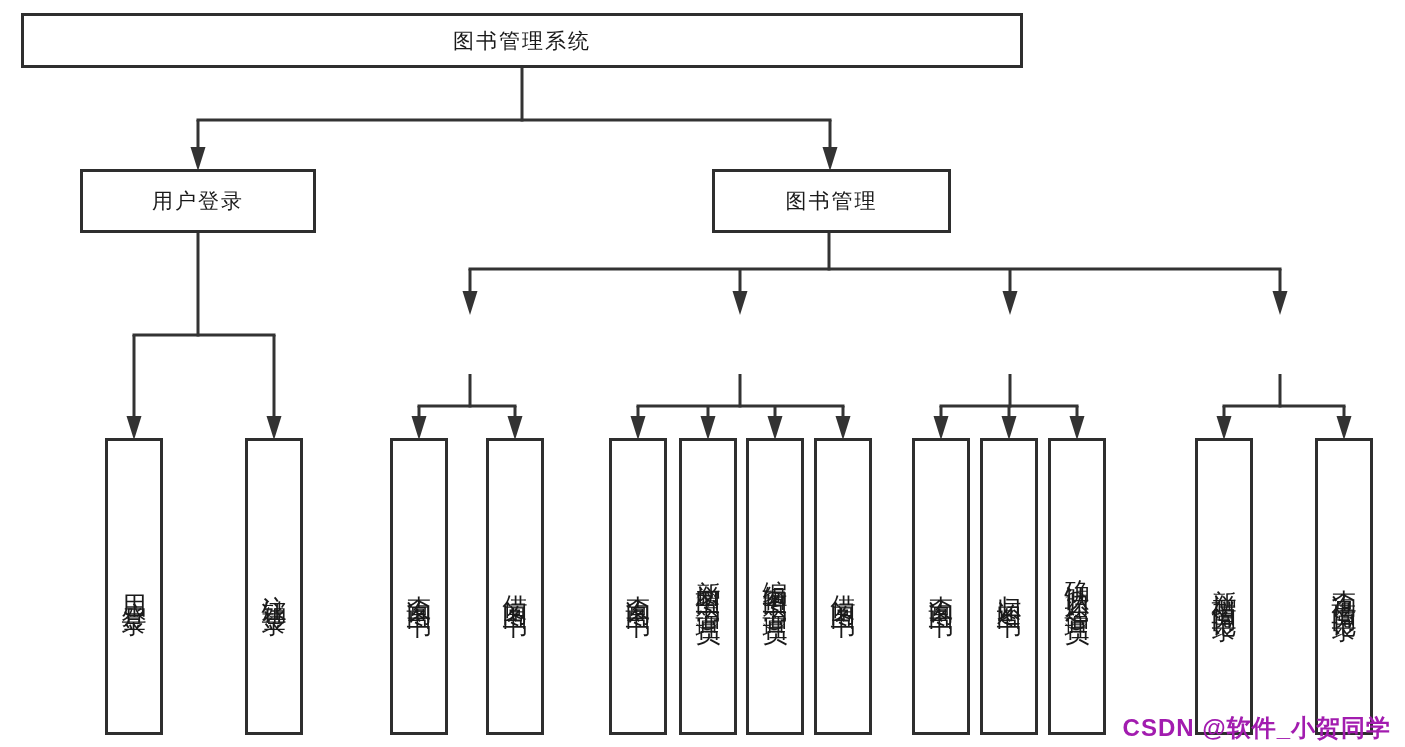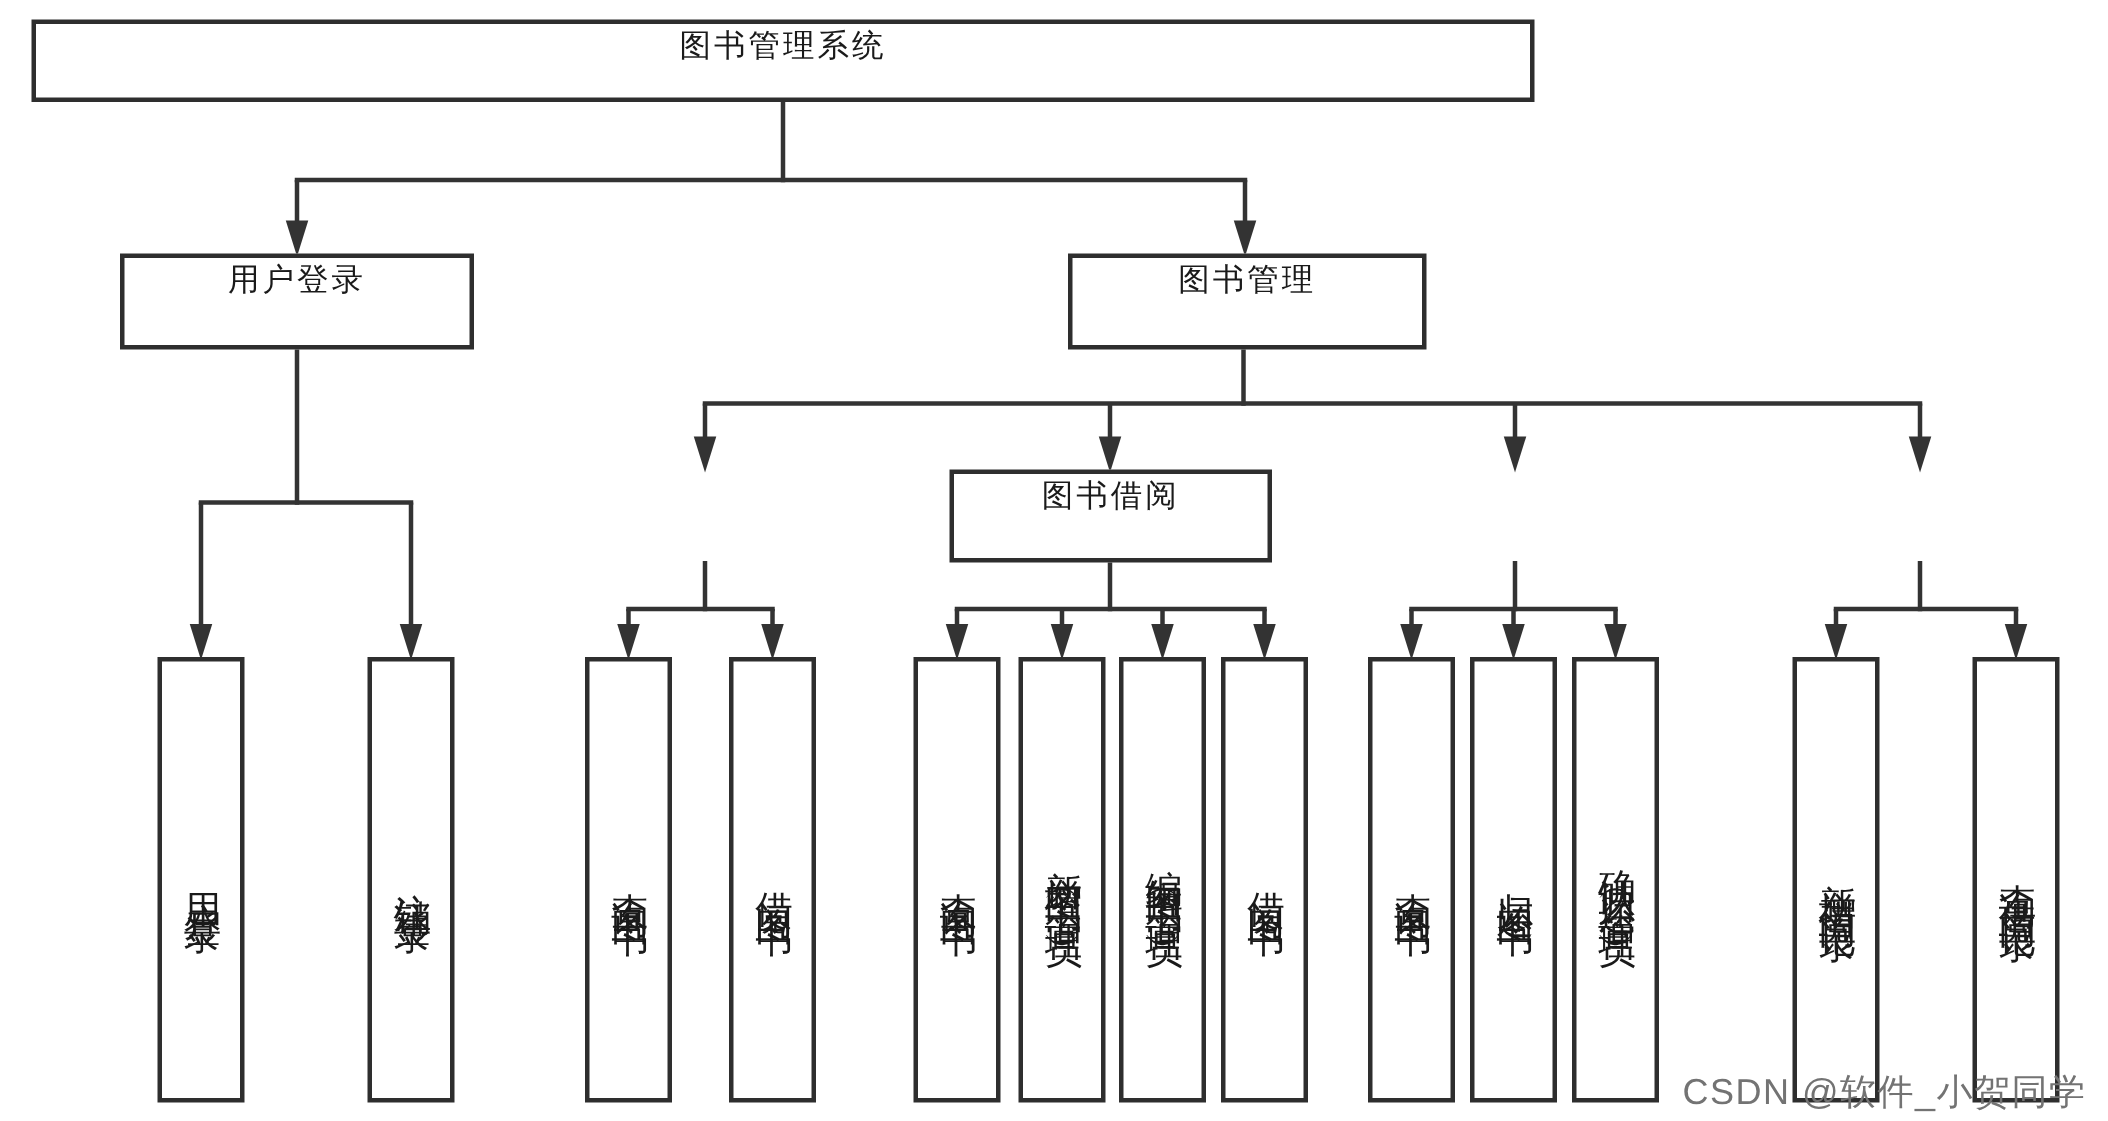--- a/index.html
+++ b/index.html
@@ -21,20 +21,21 @@
     width: 1405px;
     height: 747px;
     pointer-events: none;
   }
   .hbox {
     position: absolute;
     box-sizing: border-box;
     border: 3px solid #2e2e2e;
     background: #ffffff;
     display: flex;
+    align-items: center;
     justify-content: center;
     font-size: 21px;
     letter-spacing: 2px;
     color: #1a1a1a;
   }
   .b-root  { left: 21px;   top: 13px;  width: 1002px; height: 55px; }
   .b-login { left: 80px;   top: 169px; width: 236px;  height: 64px; }
   .b-mgmt  { left: 712px;  top: 169px; width: 239px;  height: 64px; }
   .b-l3    { top: 313px; width: 215px; height: 62px; }
   .b-l3-0  { left: 363px; }
@@ -74,22 +75,23 @@
   .lf-9  { left: 980px; }
   .lf-10 { left: 1048px; }
   .lf-11 { left: 1195px; }
   .lf-12 { left: 1315px; }
   .watermark {
     position: absolute;
     right: 14px;
     bottom: 3px;
     font-size: 24px;
     letter-spacing: 1px;
-    color: #737373;
+    color: #a21caf;
     z-index: 5;
+    font-weight: bold;
   }
 </style>
 </head>
 <body>
 
 <div class="canvas">
 
   <svg class="wires" width="1405" height="747" viewBox="0 0 1405 747" xmlns="http://www.w3.org/2000/svg">
     <g stroke="#333333" stroke-width="3" fill="none">
 
@@ -160,23 +162,20 @@
     <span>图书管理系统</span>
   </div>
 
   <div class="hbox b-login">
     <span>用户登录</span>
   </div>
   <div class="hbox b-mgmt">
     <span>图书管理</span>
   </div>
 
-  <div class="hbox b-l3 b-l3-1">
-    <span>图书借阅</span>
-  </div>
 
   <div class="leaf lf-0">
     <span>用户登录</span>
   </div>
   <div class="leaf lf-1">
     <span>注销登录</span>
   </div>
 
   <div class="leaf lf-2">
     <span>查询图书</span>

